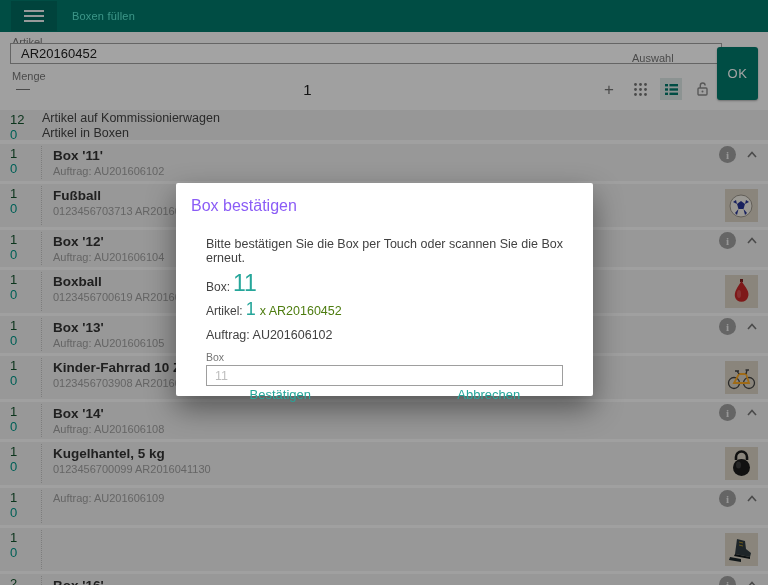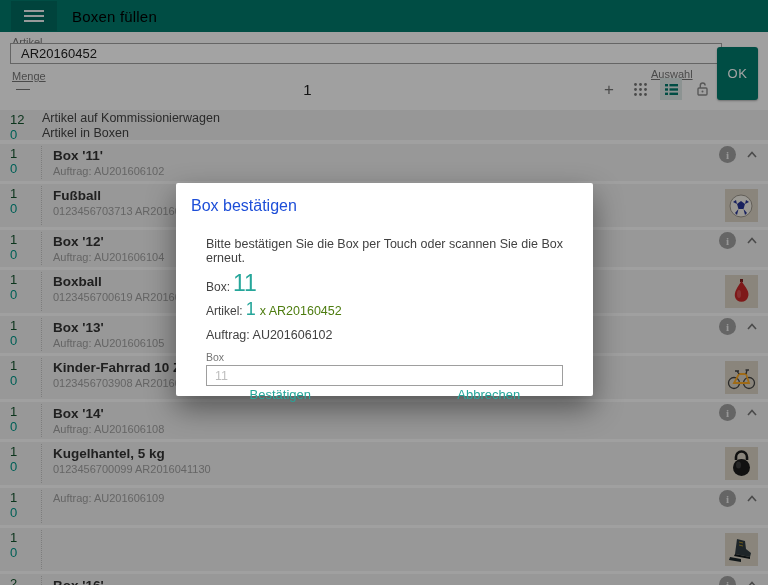--- a/index.html
+++ b/index.html
@@ -5,30 +5,30 @@
   html,body{margin:0;padding:0;}
   body{
     width:768px;height:585px;overflow:hidden;position:relative;
     font-family:"Liberation Sans","DejaVu Sans",sans-serif;
     background:#fafafa;
   }
   
   .appbar{position:absolute;left:0;top:0;width:768px;height:32px;background:#00796B;display:flex;align-items:center;}
   .menu-btn{width:46px;height:30px;margin-left:11px;background:rgba(0,0,0,0.12);display:flex;align-items:center;justify-content:center;flex-direction:column;gap:3px;cursor:pointer;}
   .menu-btn span{display:block;width:20px;height:2px;background:#eceff1;}
-  .appbar-title{color:#000000;font-size:15px;margin-left:15px;letter-spacing:.2px;}
+  .appbar-title{color:#5eead4;font-size:11px;margin-left:15px;letter-spacing:.2px;}
   
   .form{position:absolute;left:0;top:32px;width:768px;height:76px;background:#fafafa;}
-  .small-label{font-size:11px;color:#757575;text-decoration:underline;}
+  .small-label{font-size:11px;color:#757575;}
   .lbl-artikel{position:absolute;left:12px;top:4px;}
   .artikel-input{position:absolute;left:10px;top:11px;width:690px;height:19px;background:#ffffff;border:1px solid #9e9e9e;font-size:13px;color:#212121;padding:0 10px;font-family:inherit;}
   .lbl-menge{position:absolute;left:12px;top:38px;}
   .minus{position:absolute;left:16px;top:48px;font-size:14px;color:#757575;cursor:pointer;}
   .menge-value{position:absolute;left:0;top:49px;width:615px;text-align:center;font-size:15px;color:#212121;}
-  .lbl-auswahl{position:absolute;left:632px;top:36px;margin-left:19px;}
+  .lbl-auswahl{position:absolute;left:632px;top:20px;}
   .tool-icons{position:absolute;left:598px;top:46px;display:flex;align-items:center;gap:9px;}
   .ticon{width:22px;height:22px;display:flex;align-items:center;justify-content:center;cursor:pointer;}
   .ticon.selected{background:#dce6e4;}
   .plus-glyph{font-size:17px;color:#757575;line-height:1;}
   .ok-btn{position:absolute;left:717px;top:15px;width:41px;height:53px;background:#00796B;border:none;border-radius:3px;color:#fff;font-size:13px;letter-spacing:.5px;cursor:pointer;box-shadow:0 1px 2px rgba(0,0,0,.3);font-family:inherit;}
   
   .list{position:absolute;left:0;top:110px;width:768px;}
   .summary{height:30px;background:#ececec;margin-bottom:4px;position:relative;}
   .row{position:relative;background:#eeeeee;margin-bottom:3px;}
   .row.box{height:37px;}
@@ -42,21 +42,21 @@
   .row-sub{font-size:11px;color:#9e9e9e;line-height:14px;white-space:nowrap;}
   .sum-texts{position:absolute;left:42px;top:1px;}
   .sum-line{font-size:12.5px;color:#424242;line-height:15px;}
   .right-zone{position:absolute;right:8px;top:2px;display:flex;align-items:flex-start;gap:8px;}
   .info-ic{width:17px;height:17px;border-radius:50%;background:#9e9e9e;color:#eeeeee;font-size:11px;font-weight:bold;display:flex;align-items:center;justify-content:center;cursor:pointer;font-family:"Liberation Serif",serif;}
   .chev{width:16px;height:16px;margin-top:1px;cursor:pointer;}
   .thumb{position:absolute;right:10px;top:5px;width:33px;height:33px;background:#d8d1c2;overflow:hidden;}
   
   .scrim{position:absolute;left:0;top:0;width:768px;height:585px;background:rgba(0,0,0,0.36);z-index:10;}
   .modal{position:absolute;left:176px;top:183px;width:417px;height:213px;background:#ffffff;z-index:20;border-radius:2px;box-shadow:0 12px 30px rgba(0,0,0,.45);display:flex;flex-direction:column;}
-  .modal-title{font-size:16px;color:#1d4ed8;padding:14px 15px 11px;}
+  .modal-title{font-size:16px;color:#8b5cf6;padding:14px 15px 11px;}
   .modal-divider{height:1px;background:#e0e0e0;}
   .modal-body{padding:11px 30px 0;flex:1;}
   .modal-msg{font-size:12.5px;color:#424242;margin-bottom:8px;}
   .kv{display:flex;align-items:flex-end;}
   .kv-label{font-size:12px;color:#424242;text-align:right;}
   .big-accent{color:#26A69A;font-size:23px;line-height:21px;margin-left:3px;}
   .mid-accent{color:#26A69A;font-size:18px;line-height:17px;margin-left:3px;}
   .kv-rest{font-size:12.5px;color:#4d7c0f;margin-left:4px;}
   .line-box{margin-bottom:7px;}
   .line-artikel{margin-bottom:10px;}

